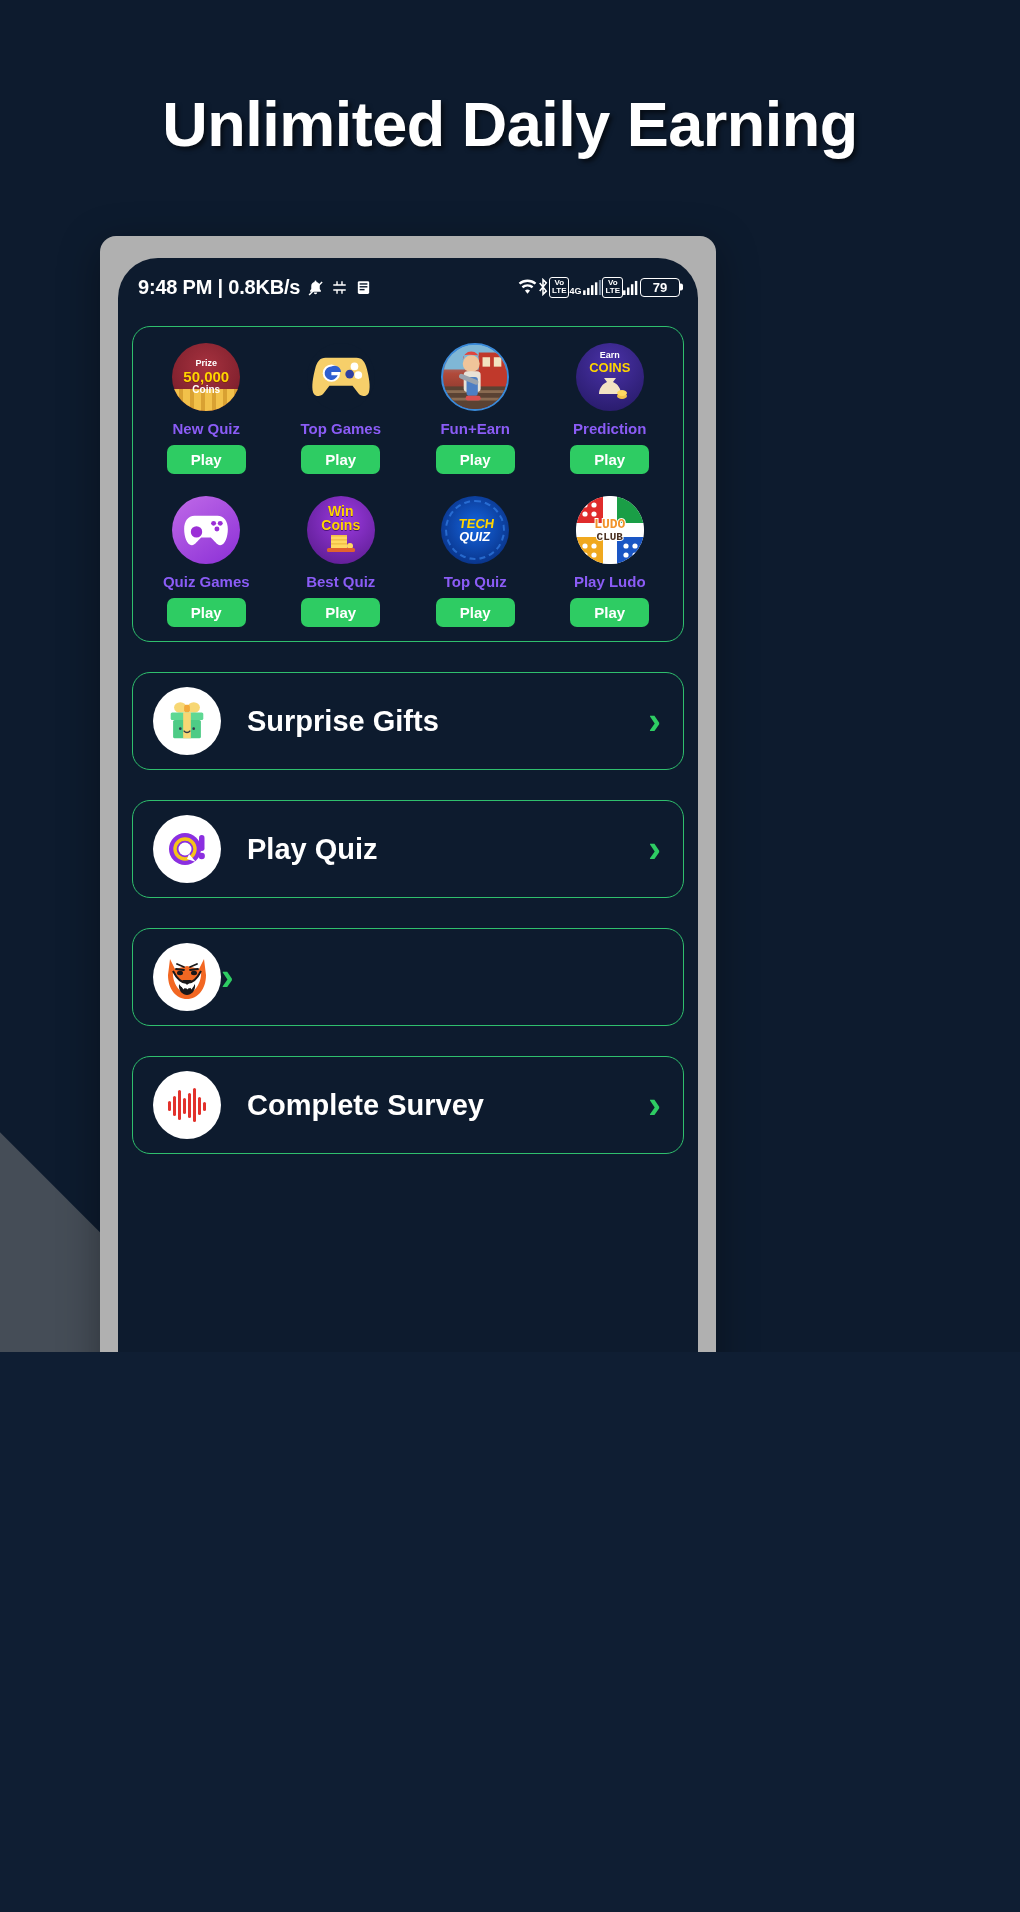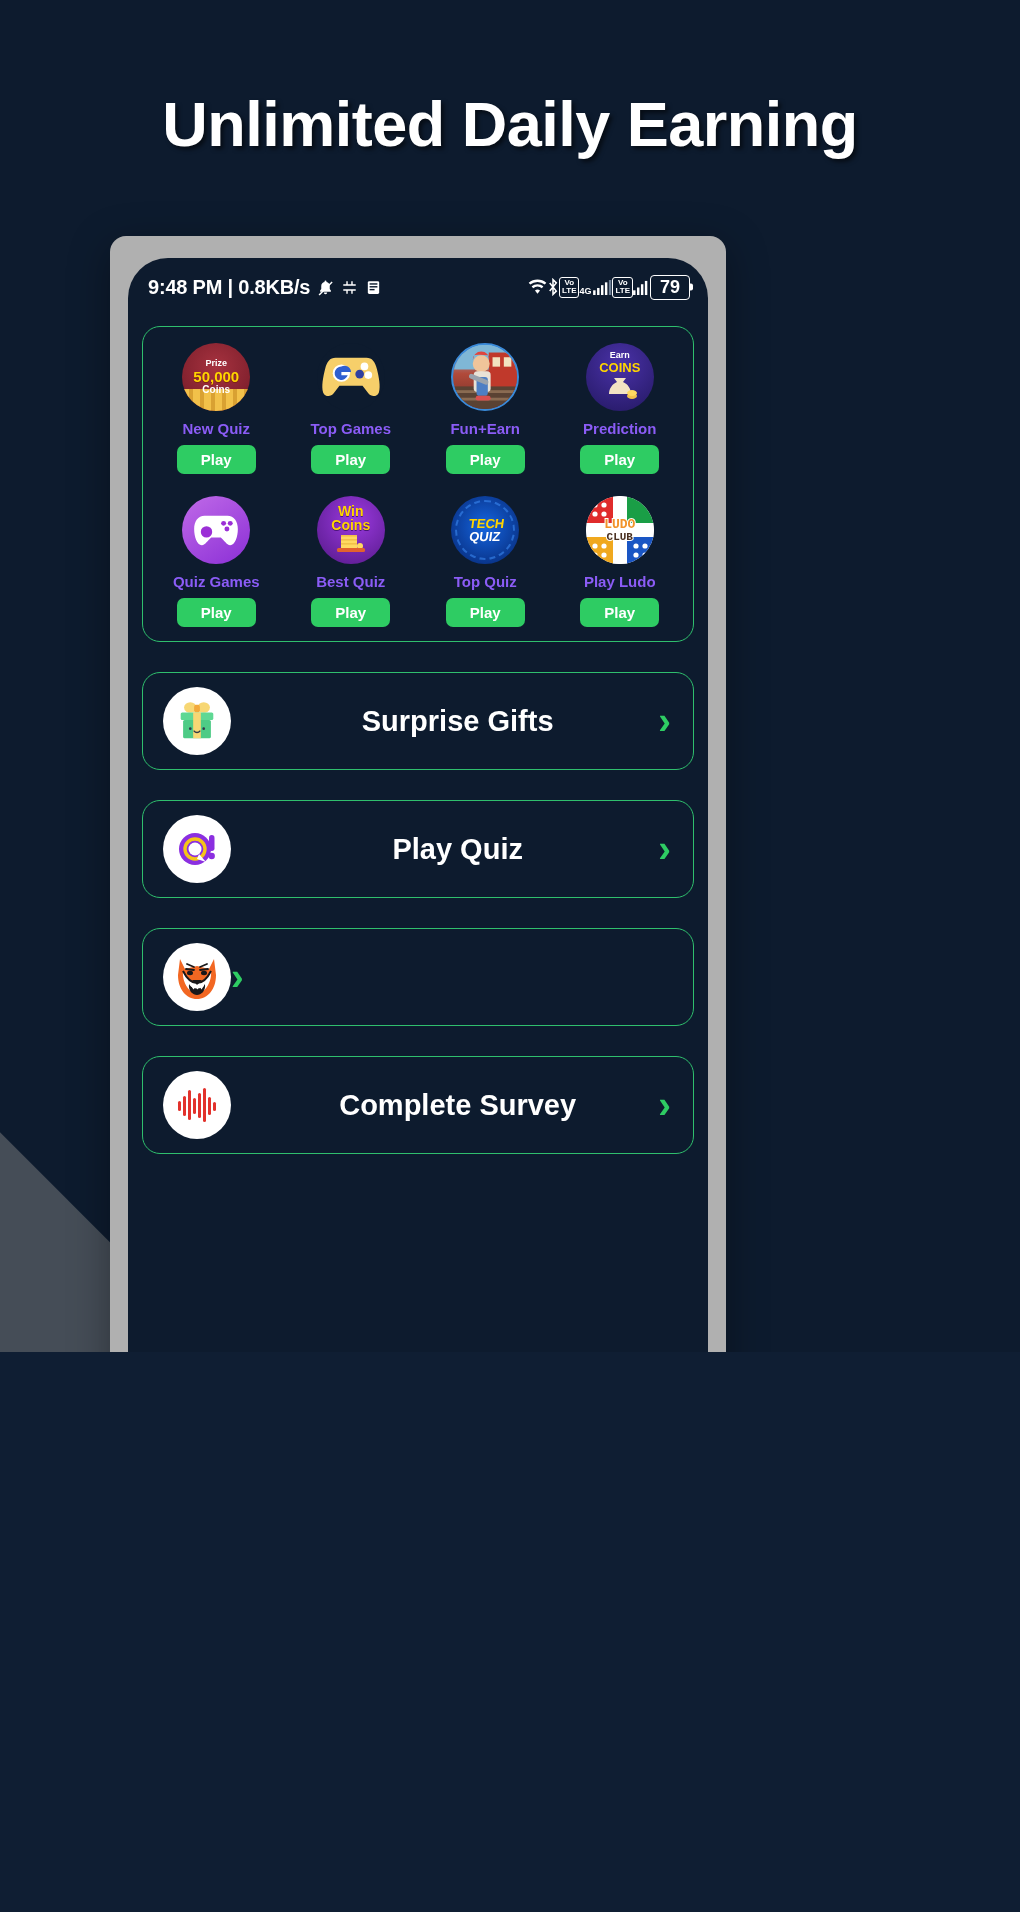--- a/index.html
+++ b/index.html
@@ -44,21 +44,21 @@
     font-size: 63px;
     font-weight: bold;
     letter-spacing: -0.5px;
     text-shadow: 3px 3px 4px rgba(0,0,0,0.55);
     z-index: 5;
   }
 
   
   .phone {
     position: absolute;
-    left: 110px; top: 236px;
+    left: 100px; top: 236px;
     width: 616px; height: 1248px;
     background: #b0b0b0;
     border-radius: 16px;
     padding: 22px 18px 16px 18px;
     z-index: 6;
     box-shadow: 0 10px 40px rgba(0,0,0,0.35);
   }
   .screen {
     width: 100%; height: 100%;
     background: #0d1b2e;
@@ -83,21 +83,21 @@
   .sb-time { font-size: 20px; font-weight: bold; white-space: nowrap; letter-spacing: -0.2px; }
   .sb-right { display: flex; align-items: center; gap: 0; }
   .ic { display: inline-block; line-height: 0; }
   .volte {
     border: 1.6px solid #fff; border-radius: 3px;
     font-size: 8px; line-height: 8.5px; font-weight: bold;
     padding: 1px 2px; text-align: center; letter-spacing: 0;
   }
   .bat {
     border: 1.8px solid #fff; border-radius: 4px;
-    padding: 1px 5px; font-size: 18px; font-weight: bold;
+    padding: 1px 5px; font-size: 13px; font-weight: bold;
     position: relative; min-width: 40px; text-align: center;
   }
   .bat::after {
     content:""; position:absolute; right:-4px; top:50%;
     transform: translateY(-50%);
     width:3px; height:7px; background:#fff; border-radius:0 2px 2px 0;
   }
   .g4 { display:flex; align-items:flex-end; gap:1px; }
   .g4 .lbl { font-size:9px; font-weight:bold; line-height:8px; margin-right:1px; }
 
@@ -146,21 +146,21 @@
     font-size: 15px;
     font-weight: bold;
     border: none;
     border-radius: 7px;
     padding: 6px 24px;
     cursor: pointer;
     font-family: "Liberation Sans", sans-serif;
   }
 
   
-  .list { margin-top: 30px; text-align: center; }
+  .list { margin-top: 30px; }
   .list-row {
     border: 1.6px solid #2fbf6d;
     border-radius: 18px;
     height: 98px;
     display: flex;
     align-items: center;
     padding: 0 22px 0 20px;
     margin-bottom: 30px;
     background: #0d1b2e;
     cursor: pointer;

